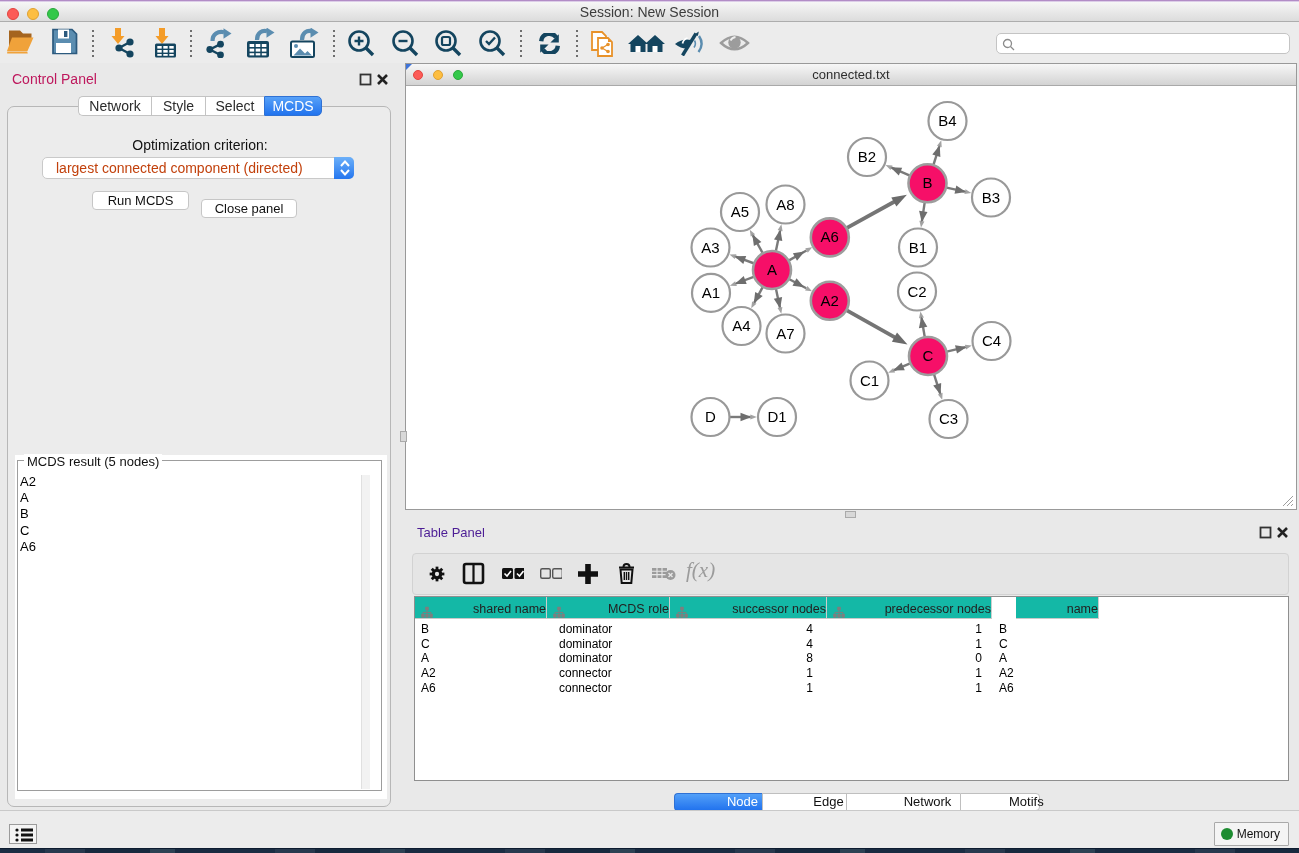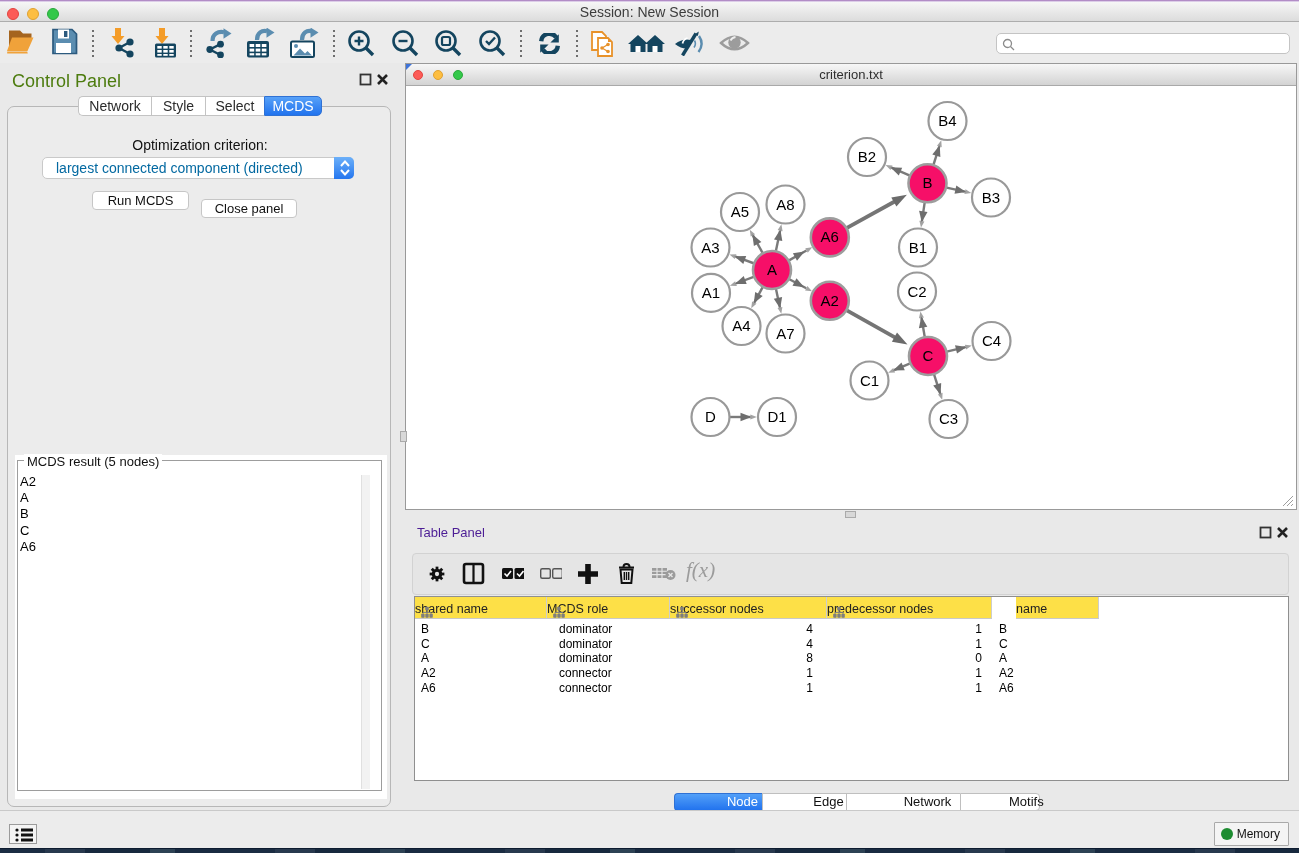--- a/index.html
+++ b/index.html
@@ -14,33 +14,33 @@
 .tl { position:absolute; width:12px; height:12px; border-radius:50%; top:6px; }
 #tlr { left:7px;  background:#fc5b57; border:1px solid #e2443f; }
 #tly { left:27px; background:#fdbe41; border:1px solid #e0a131; }
 #tlg { left:47px; background:#34c84a; border:1px solid #2aa83b; }
 
 #toolbar { left:0; top:22px; width:1299px; height:41px; background:#ececec; }
 .sep { position:absolute; top:8px; height:27px; width:2px; background:repeating-linear-gradient(#6e6e6e 0 2px, rgba(0,0,0,0) 2px 5px); }
 #search { left:996px; top:11px; width:294px; height:21px; background:#fff;
   border:1px solid #c4c4c4; border-radius:5px; }
 
-#cpTitle { left:12px; top:71px; font-size:18px; color:#4d7c0f; }
+#cpTitle { left:12px; top:71px; font-size:14px; color:#be185d; }
 #cpBox { left:7px; top:106px; width:384px; height:701px; background:#ececec;
   border:1px solid #b7b7b7; border-radius:7px; }
 .tabbar { left:78px; top:96px; height:16px; display:flex; }
 .tab { font-size:14px; color:#2b2b2b; background:#fff; border-top:1px solid #c3c3c3;
   border-bottom:1px solid #c3c3c3; border-left:1px solid #c3c3c3; text-align:center;
   line-height:19px; height:20px; }
 .tab:first-child { border-radius:5px 0 0 5px; }
 .tab:last-child { border-radius:0 5px 5px 0; border-right:1px solid #c3c3c3; }
 .tab.sel { background:linear-gradient(#57a1f8,#2173ee); color:#fff; border-color:#2f71d4; }
 #optLabel { left:8px; top:137px; width:384px; text-align:center; font-size:14px; color:#111; }
 #combo { left:42px; top:157px; width:312px; height:22px; background:#fff; border:1px solid #c9c9c9;
-  border-radius:5px; font-size:14px; color:#0369a1; text-align:left; line-height:20px; padding-left:13px; }
+  border-radius:5px; font-size:14px; color:#c2410c; text-align:left; line-height:20px; padding-left:13px; }
 #comboBtn { left:334px; top:157px; width:20px; height:22px; border-radius:0 5px 5px 0;
   background:linear-gradient(#6cb0f9,#2476ef); }
 .btn { background:#fff; border:1px solid #c6c6c6; border-radius:4px; font-size:13px;
   color:#111; text-align:center; }
 #btnRun { left:92px; top:191px; width:97px; height:19px; line-height:18px; }
 #btnClose { left:201px; top:191px; width:96px; height:19px; line-height:18px;margin-top:8px; }
 #mcdsWhite { left:15px; top:455px; width:372px; height:344px; background:#fff; }
 #mcdsFs { left:17px; top:460px; width:365px; height:331px; border:1px solid #9d9d9d; }
 #mcdsLegend { left:24px; top:454px; background:#fff; padding:0 3px; font-size:13px; color:#111; }
 #mcdsList { left:20px; top:474px; font-size:13px; color:#000; line-height:16.2px; }
@@ -57,22 +57,22 @@
 #nty { left:27px; background:#fdbe41; border:1px solid #e0a131; }
 #ntg { left:47px; background:#34c84a; border:1px solid #2aa83b; }
 #graph { left:406px; top:86px; }
 #lhandle { left:400px; top:431px; width:7px; height:11px; background:#d8d8d8; border:1px solid #aaa; }
 #bhandle { left:845px; top:511px; width:11px; height:7px; background:#d8d8d8; border:1px solid #aaa; }
 
 #tpTitle { left:417px; top:525px; font-size:13px; color:#4c1d95; }
 #tpToolbar { left:412px; top:553px; width:877px; height:42px; background:#e5e5e5;
   border:1px solid #d2d2d2; border-radius:4px; }
 #tblBox { left:414px; top:596px; width:875px; height:185px; background:#fff; border:1px solid #8f8f8f; }
-.hcell { position:absolute; top:0; height:22px; background:#fde047; border-right:1px solid #cdcdcd;
-  border-bottom:1px solid #c9c9c9; font-size:12.5px; color:#222; text-align:left; line-height:24px; }
+.hcell { position:absolute; top:0; height:22px; background:#14b8a6; border-right:1px solid #cdcdcd;
+  border-bottom:1px solid #c9c9c9; font-size:12.5px; color:#222; text-align:right; line-height:24px; }
 .trow { position:absolute; font-size:12px; color:#000; height:15px; line-height:15px; }
 #btabs { left:674px; top:793px; height:18px; display:flex; }
 .btab { height:18px; background:#fff; border-top:1px solid #bfbfbf; border-bottom:1px solid #bfbfbf;
   border-left:1px solid #bfbfbf; font-size:13px; color:#111; text-align:center; line-height:16px;padding-left:48px; }
 .btab:first-child { border-radius:4px 0 0 4px; }
 .btab:last-child { border-radius:0 4px 4px 0; border-right:1px solid #bfbfbf; }
 .btab.sel { background:linear-gradient(#53a0f8,#2273ee); color:#fff; border-color:#2f71d4; }
 
 #statusSep { left:0; top:810px; width:1299px; height:1px; background:#c9c9c9; }
 #statusbar { left:0; top:811px; width:1299px; height:37px; background:#ececec; }
@@ -258,21 +258,21 @@
 <div class="abs btn" id="btnRun">Run MCDS</div>
 <div class="abs btn" id="btnClose">Close panel</div>
 <div class="abs" id="mcdsWhite"></div>
 <div class="abs" id="mcdsFs"></div>
 <div class="abs" id="mcdsLegend">MCDS result (5 nodes)</div>
 <div class="abs" id="mcdsScroll"></div>
 <div class="abs" id="mcdsList">A2<br>A<br>B<br>C<br>A6</div>
 
 <div class="abs" id="netwin">
   <div class="abs" id="netTitle">
-    <div class="title">criterion.txt</div>
+    <div class="title">connected.txt</div>
     <div class="tls" id="ntr"></div>
       <div class="tls" id="nty"></div>
       <div class="tls" id="ntg"></div>
   </div>
   <svg class="abs" style="right:2px;bottom:2px" width="12" height="12">
     <path d="M11 1 L1 11 M11 5 L5 11 M11 9 L9 11" stroke="#9e9e9e" stroke-width="1" fill="none"></path>
     </svg>
   <svg class="abs" style="left:0;top:0" width="6" height="6">
       <path d="M0 0 h6 L0 6 z" fill="#3f74d9"></path>
     </svg>

